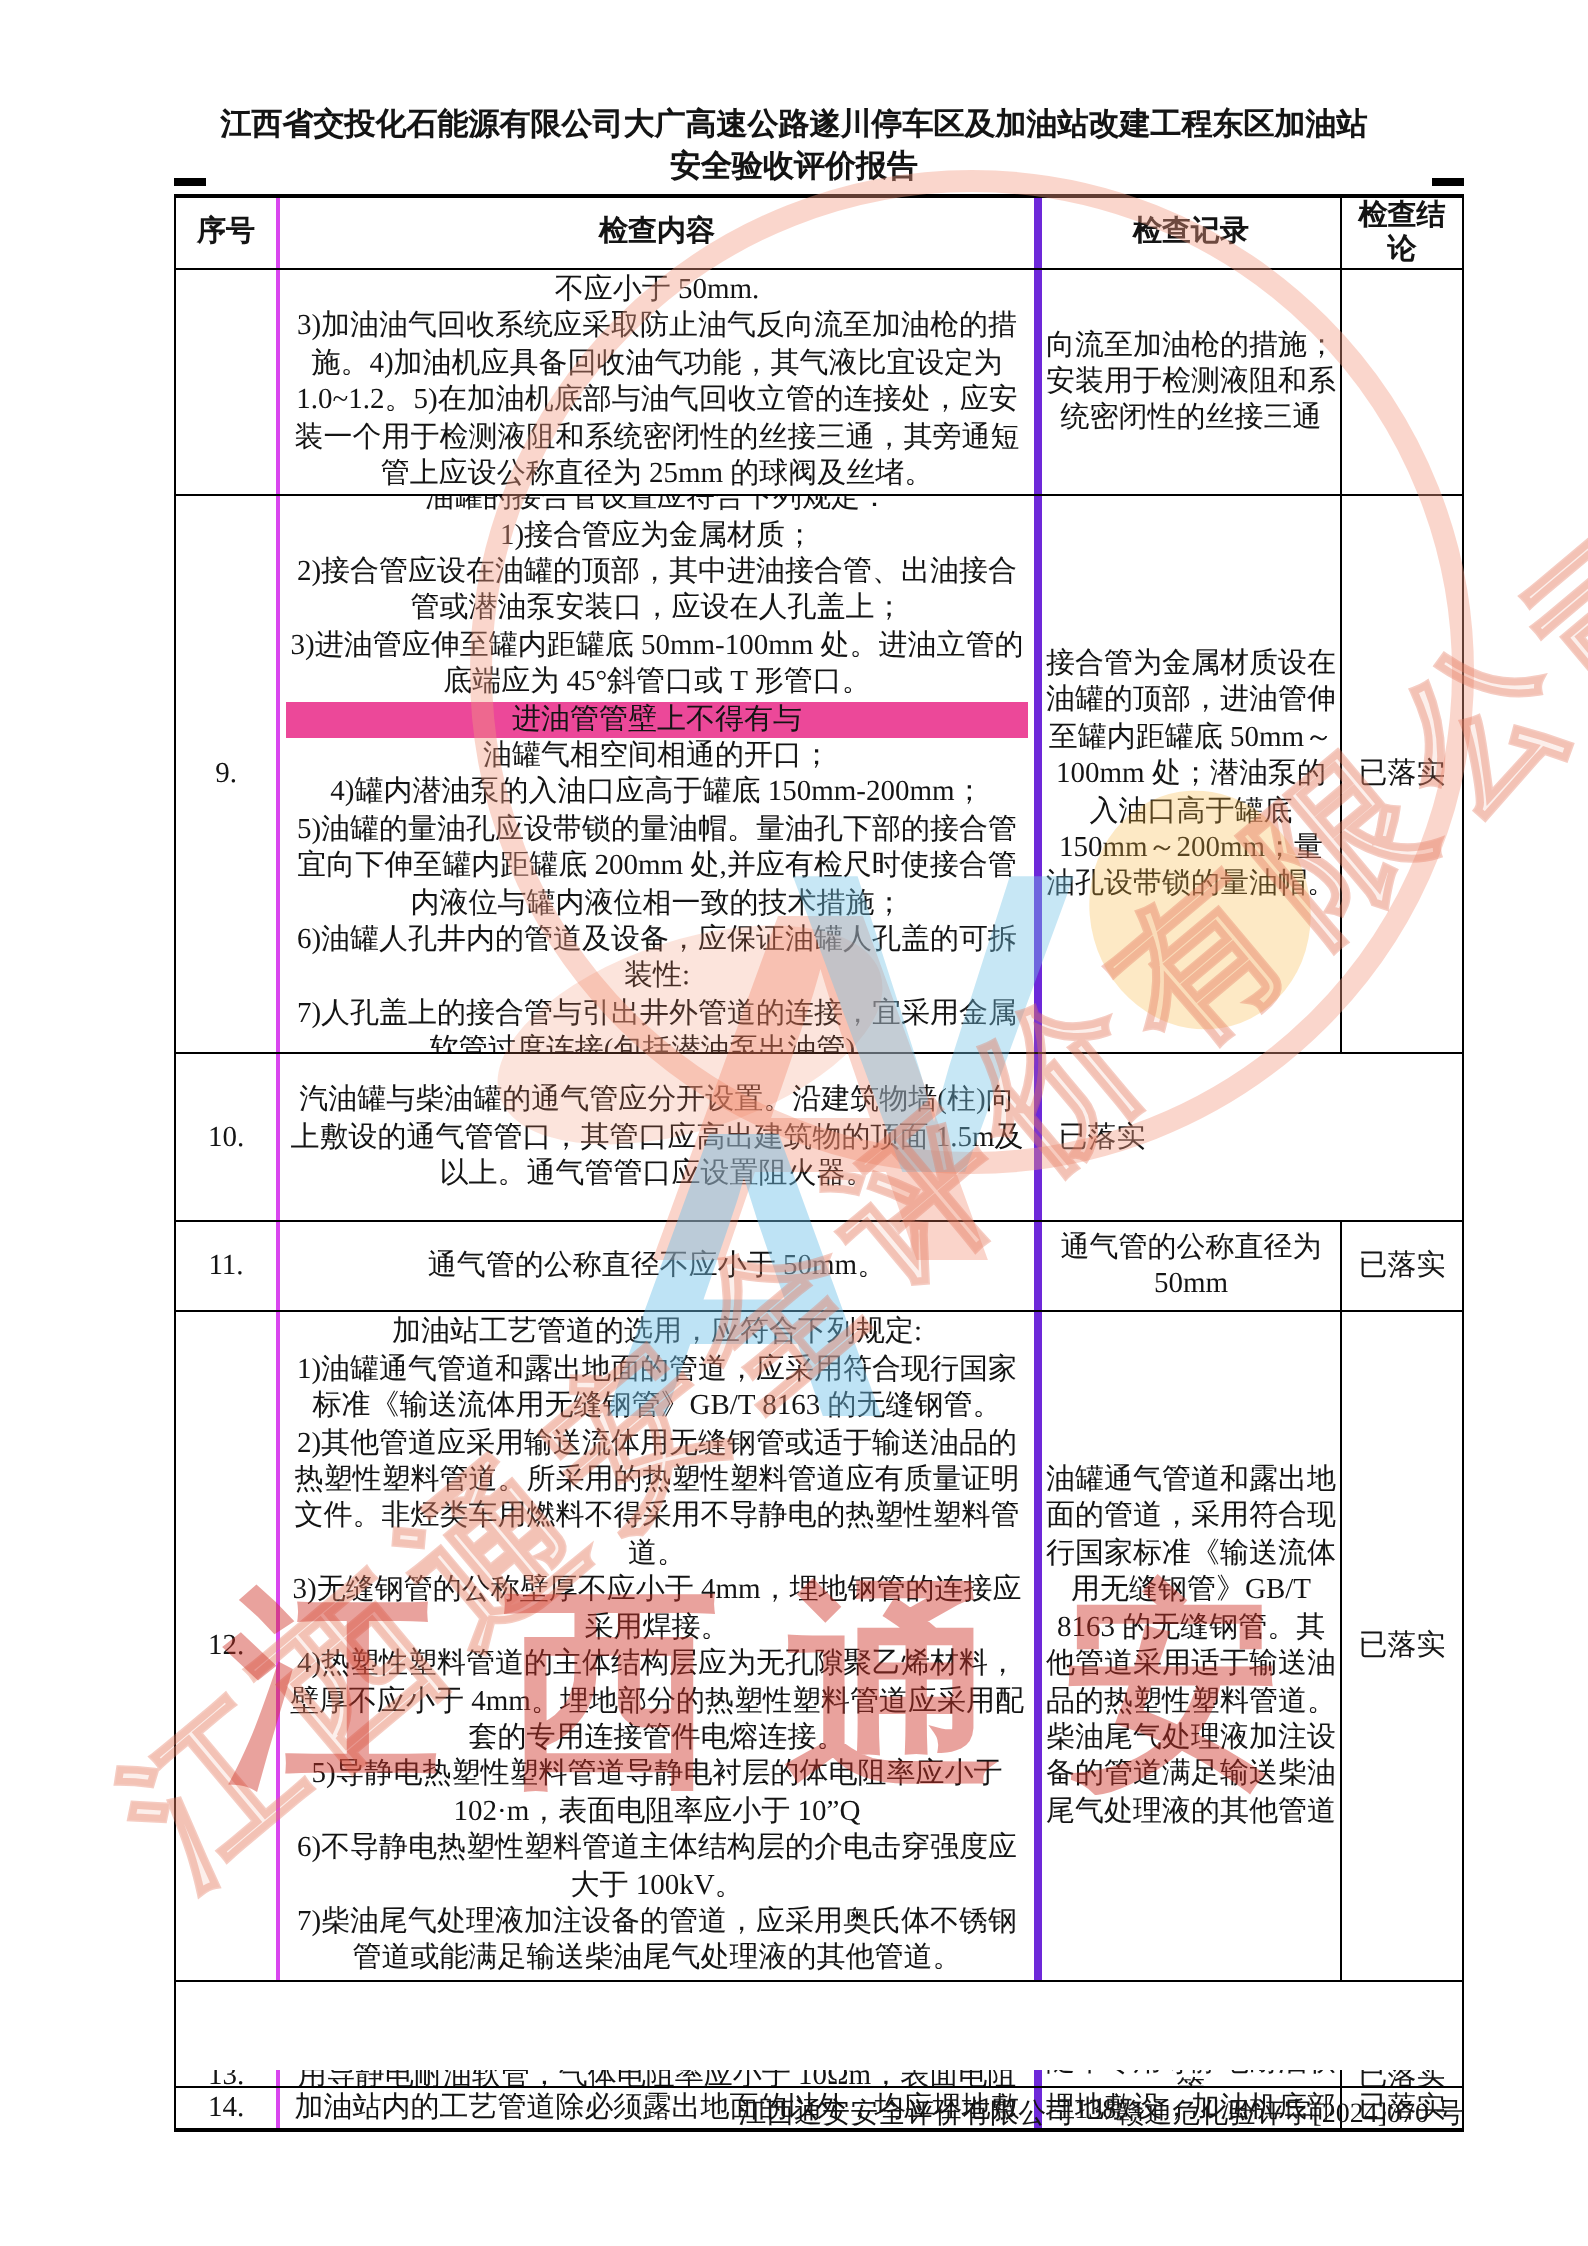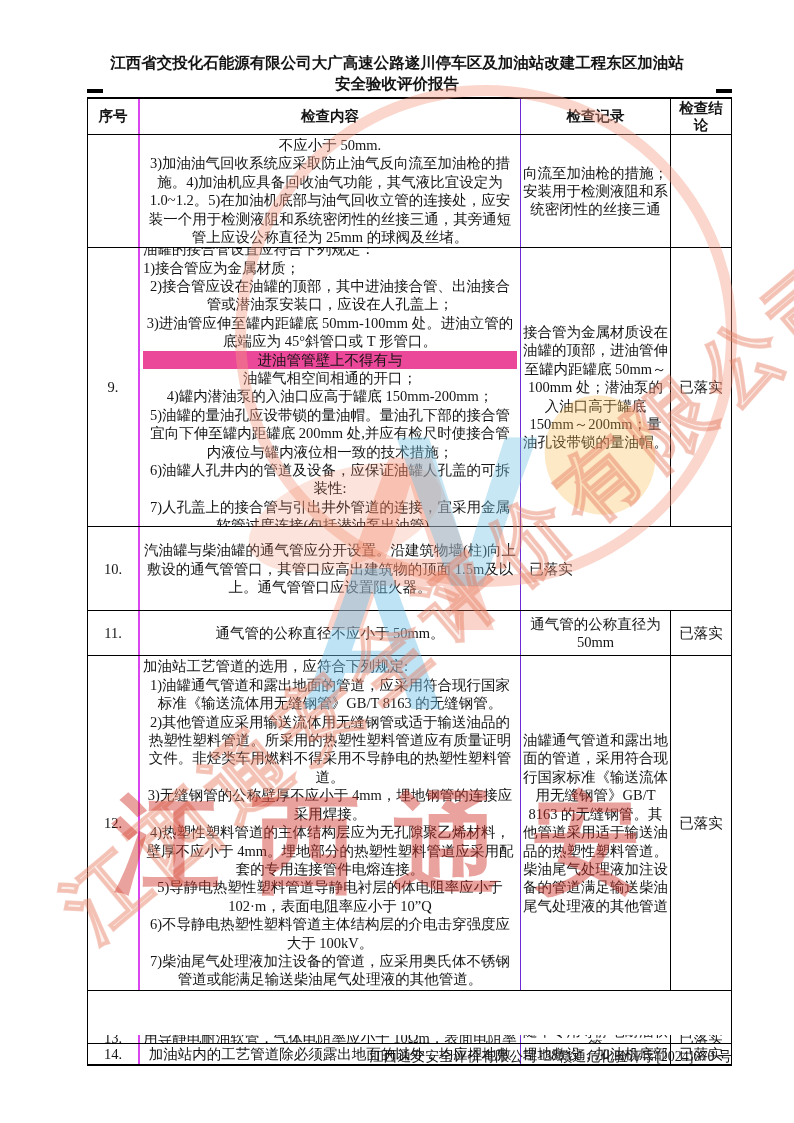--- a/index.html
+++ b/index.html
@@ -15,26 +15,26 @@
   .dash.l{left:87px;} .dash.r{left:716px;}
 
   
   .table{position:absolute;left:87px;top:97px;width:645px;box-sizing:border-box;
          border:1px solid #000;border-top:2px solid #000;border-bottom:2px solid #000;z-index:3;}
   .trow{display:flex;border-top:1px solid #000;align-items:stretch;}
   .trow:first-child{border-top:none;}
   .cell{box-sizing:border-box;padding:1px 3px;font-size:14.5px;line-height:18.4px;
         display:flex;flex-direction:column;justify-content:center;overflow:hidden;}
   .c1{width:52px;border-right:2px solid #d946ef;text-align:center;}
-  .c2{width:381px;border-right:1px solid #6d28d9;}
+  .c2{width:381px;border-right:4px solid #6d28d9;}
   .c3{width:150px;border-right:1px solid #000;text-align:center;padding:1px 2px;}
   .c4{width:60px;text-align:center;}
   .thead .cell{font-weight:bold;text-align:center;line-height:16.5px;}
   .thead{min-height:33px;}
-  .para.al{text-align:left;}
+  .para.al{text-align:center;}
   .para.ac{text-align:center;}
   .tight .cell{line-height:14.9px;margin-top:44px;}
   .hl{background:#ec4899;}
 
   
   .footer{position:absolute;left:87px;top:1048px;width:645px;display:flex;
           justify-content:flex-end;font-size:14px;z-index:3;}
 
   
   .wm{position:absolute;pointer-events:none;z-index:4;}

